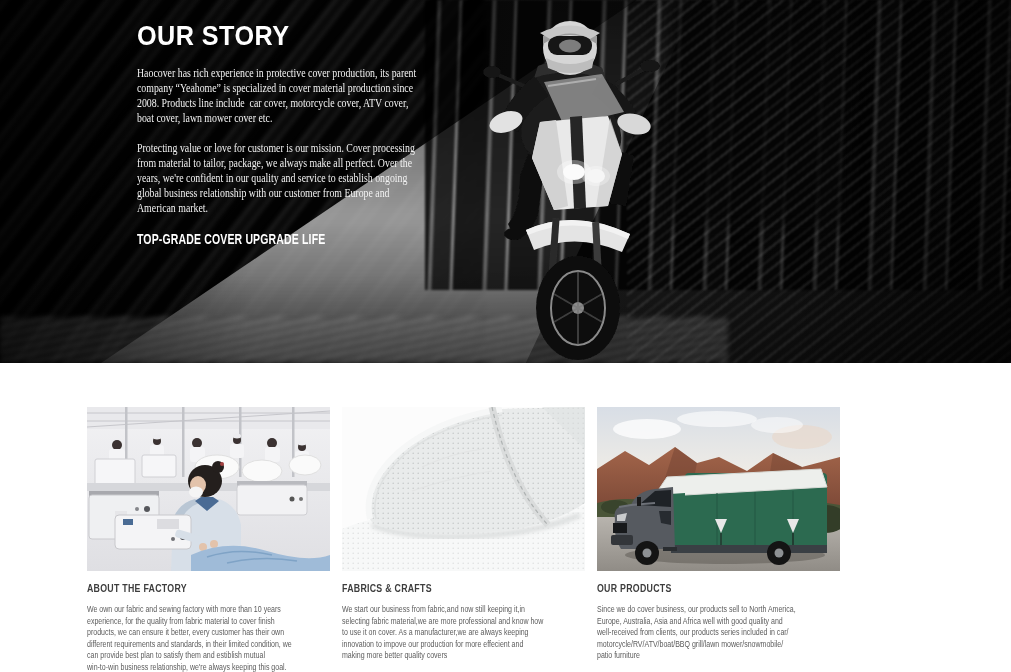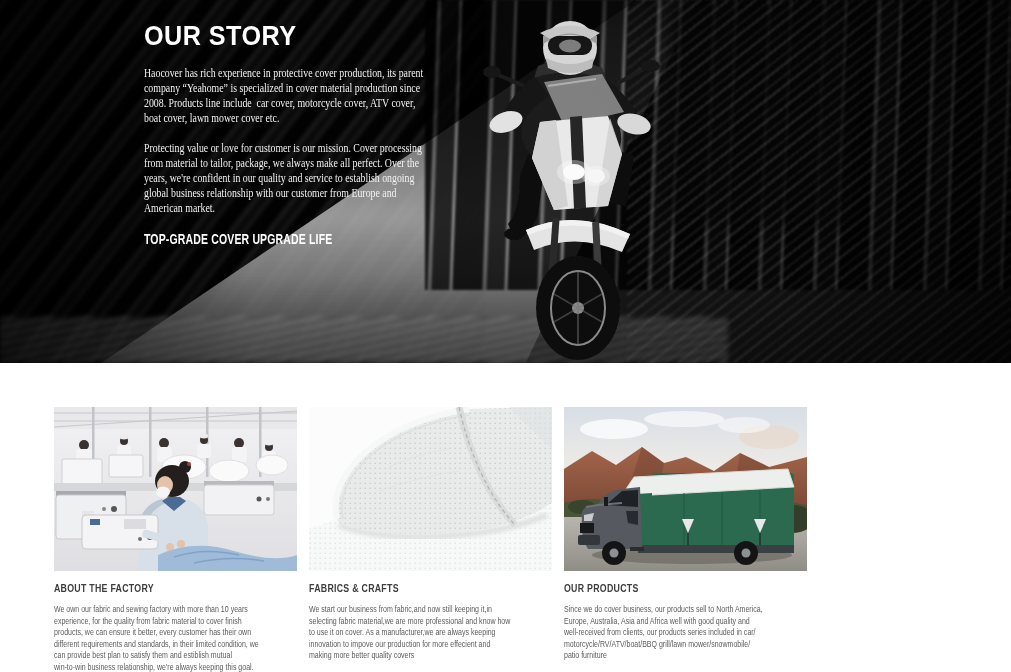--- a/index.html
+++ b/index.html
@@ -24,31 +24,31 @@
   .l-rstreak{left:62%;right:0;top:0;bottom:0;
         background:repeating-linear-gradient(-38deg,rgba(190,190,190,.22) 0 2px,rgba(0,0,0,0) 2px 8px,
         rgba(150,150,150,.16) 8px 10px,rgba(0,0,0,0) 10px 17px);filter:blur(1px);}
   .l-botroad{left:0;right:28%;bottom:0;height:46px;
         background:repeating-linear-gradient(-12deg,rgba(200,200,200,.5) 0 3px,rgba(70,70,70,.35) 3px 8px);
         filter:blur(2.5px);opacity:.85;}
   .l-vig{inset:0;background:radial-gradient(120% 90% at 30% 40%,transparent 40%,rgba(0,0,0,.55) 100%),
         linear-gradient(90deg,rgba(0,0,0,.55),transparent 25%,transparent 78%,rgba(0,0,0,.4));}
   .rider{position:absolute;left:476px;top:6px;width:240px;height:357px;z-index:2;}
 
-  .hero-content{position:absolute;left:137px;top:20px;z-index:3;color:#f2f2f2;margin-left:7px;}
+  .hero-content{position:absolute;left:137px;top:20px;z-index:3;color:#f2f2f2;}
   .hero-content h1{margin:0;font-size:28px;font-weight:800;color:#ffffff;letter-spacing:.5px;
         line-height:32px;white-space:pre;transform:scaleX(.9);transform-origin:0 0;}
   .hero-content p{margin:14px 0 0;font-family:"Liberation Serif","DejaVu Serif",serif;
         font-size:12px;line-height:15px;white-space:pre;transform:scaleX(.82);transform-origin:0 0;}
   .hero-content p + p{margin-top:15px;}
   .tagline{margin:16px 0 0;font-size:14px;font-weight:700;color:#ffffff;letter-spacing:.2px;
         line-height:15px;white-space:pre;transform:scaleX(.75);transform-origin:0 0;}
 
   
-  .cols{display:flex;gap:12px;margin:44px 0 0 54px;width:753px;}
+  .cols{display:flex;gap:12px;margin:44px 0 0 87px;width:753px;}
   .col{width:243px;}
   .photo{width:243px;height:164px;overflow:hidden;background:#ededed;}
   .photo svg{display:block;}
   .col h3{margin:12px 0 0;font-size:10px;font-weight:700;color:#3d3d3d;letter-spacing:.3px;
         line-height:11px;white-space:pre;transform:scaleX(.88);transform-origin:0 0;}
   .col p{margin:10px 0 0;font-size:9px;color:#5c5c5c;line-height:11.5px;white-space:pre;
         transform:scaleX(.78);transform-origin:0 0;}
 </style>
 </head>
 <body>

